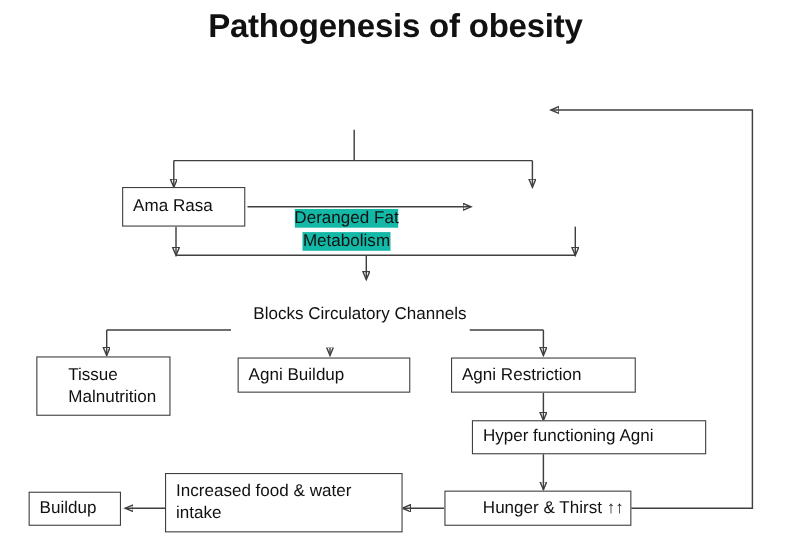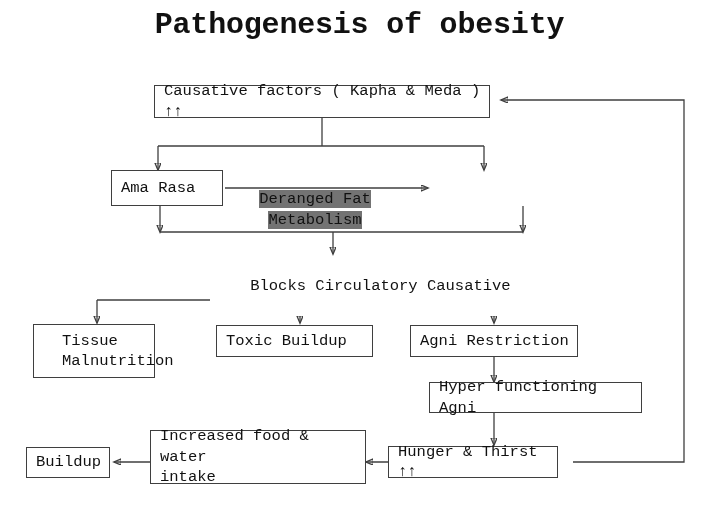--- a/index.html
+++ b/index.html
@@ -5,21 +5,21 @@
   html, body {
     margin: 0;
     padding: 0;
     background: #ffffff;
   }
   #canvas {
     position: relative;
     width: 719px;
     height: 507px;
     background: #ffffff;
-    font-family: Liberation Mono, monospace;
+    font-family: Liberation Sans, sans-serif;
     overflow: hidden;
   }
   #title {
     position: absolute;
     left: 0;
     top: 8px;
     width: 719px;
     text-align: center;
     font-size: 30px;
     font-weight: bold;
@@ -59,21 +59,21 @@
   }
   .edgelabel {
     position: absolute;
     color: #111111;
     font-size: 15.5px;
     line-height: 1.35;
     text-align: center;
     white-space: pre-line;
     z-index: 4;
   }
-  .edgelabel span { background: #737373; }
+  .edgelabel span { background: #14b8a6; }
   svg#wires {
     position: absolute;
     left: 0;
     top: 0;
     width: 719px;
     height: 507px;
     z-index: 1;
   }
   svg#wires line, svg#wires path {
     stroke: #3f3f3f;
@@ -117,56 +117,53 @@
 
     <line x1="494" y1="412" x2="494" y2="445" marker-end="url(#ah)"></line>
 
     <line x1="404" y1="462" x2="366" y2="462" marker-end="url(#ah)"></line>
 
     <line x1="150" y1="462" x2="114" y2="462" marker-end="url(#ah)"></line>
 
     <path d="M573,462 L684,462 L684,100 L501,100" marker-end="url(#ah)"></path>
   </svg>
 
-  <div class="node" style="left:154px; top:85px; width:336px; height:33px;">
-    <span class="txt">Causative factors (  Kapha   &amp; Meda   )  ↑↑</span>
-  </div>
 
   <div class="node" style="left:111px; top:170px; width:112px; height:36px;">
     <span class="txt">Ama Rasa</span>
   </div>
 
   <div class="edgelabel" style="left:240px; top:168px; width:150px;">
     <span>Deranged Fat
 Metabolism</span>
   </div>
 
 
   <div class="plain" style="left:210px; top:256px;">
-    <span>Blocks Circulatory Causative</span>
+    <span>Blocks Circulatory Channels</span>
   </div>
 
   <div class="node twoline" style="left:33px; top:324px; width:122px; height:54px;padding-left:28px;">
     <span class="txt">Tissue
 Malnutrition</span>
   </div>
 
   <div class="node" style="left:216px; top:325px; width:157px; height:32px;">
-    <span class="txt">Toxic Buildup</span>
+    <span class="txt">Agni Buildup</span>
   </div>
 
   <div class="node" style="left:410px; top:325px; width:168px; height:32px;">
     <span class="txt">Agni Restriction</span>
   </div>
 
   <div class="node" style="left:385px; top:382px; width:213px; height:31px;margin-left:44px;">
     <span class="txt">Hyper functioning Agni</span>
   </div>
 
-  <div class="node" style="left:388px; top:446px; width:170px; height:32px;">
+  <div class="node" style="left:404px; top:446px; width:170px; height:32px;justify-content:flex-end;">
     <span class="txt">Hunger &amp; Thirst  ↑↑</span>
   </div>
 
   <div class="node twoline" style="left:150px; top:430px; width:216px; height:54px;align-items:center;">
     <span class="txt">Increased food &amp; water
 intake</span>
   </div>
 
   <div class="node" style="left:26px; top:447px; width:84px; height:31px;">
     <span class="txt">Buildup</span>

